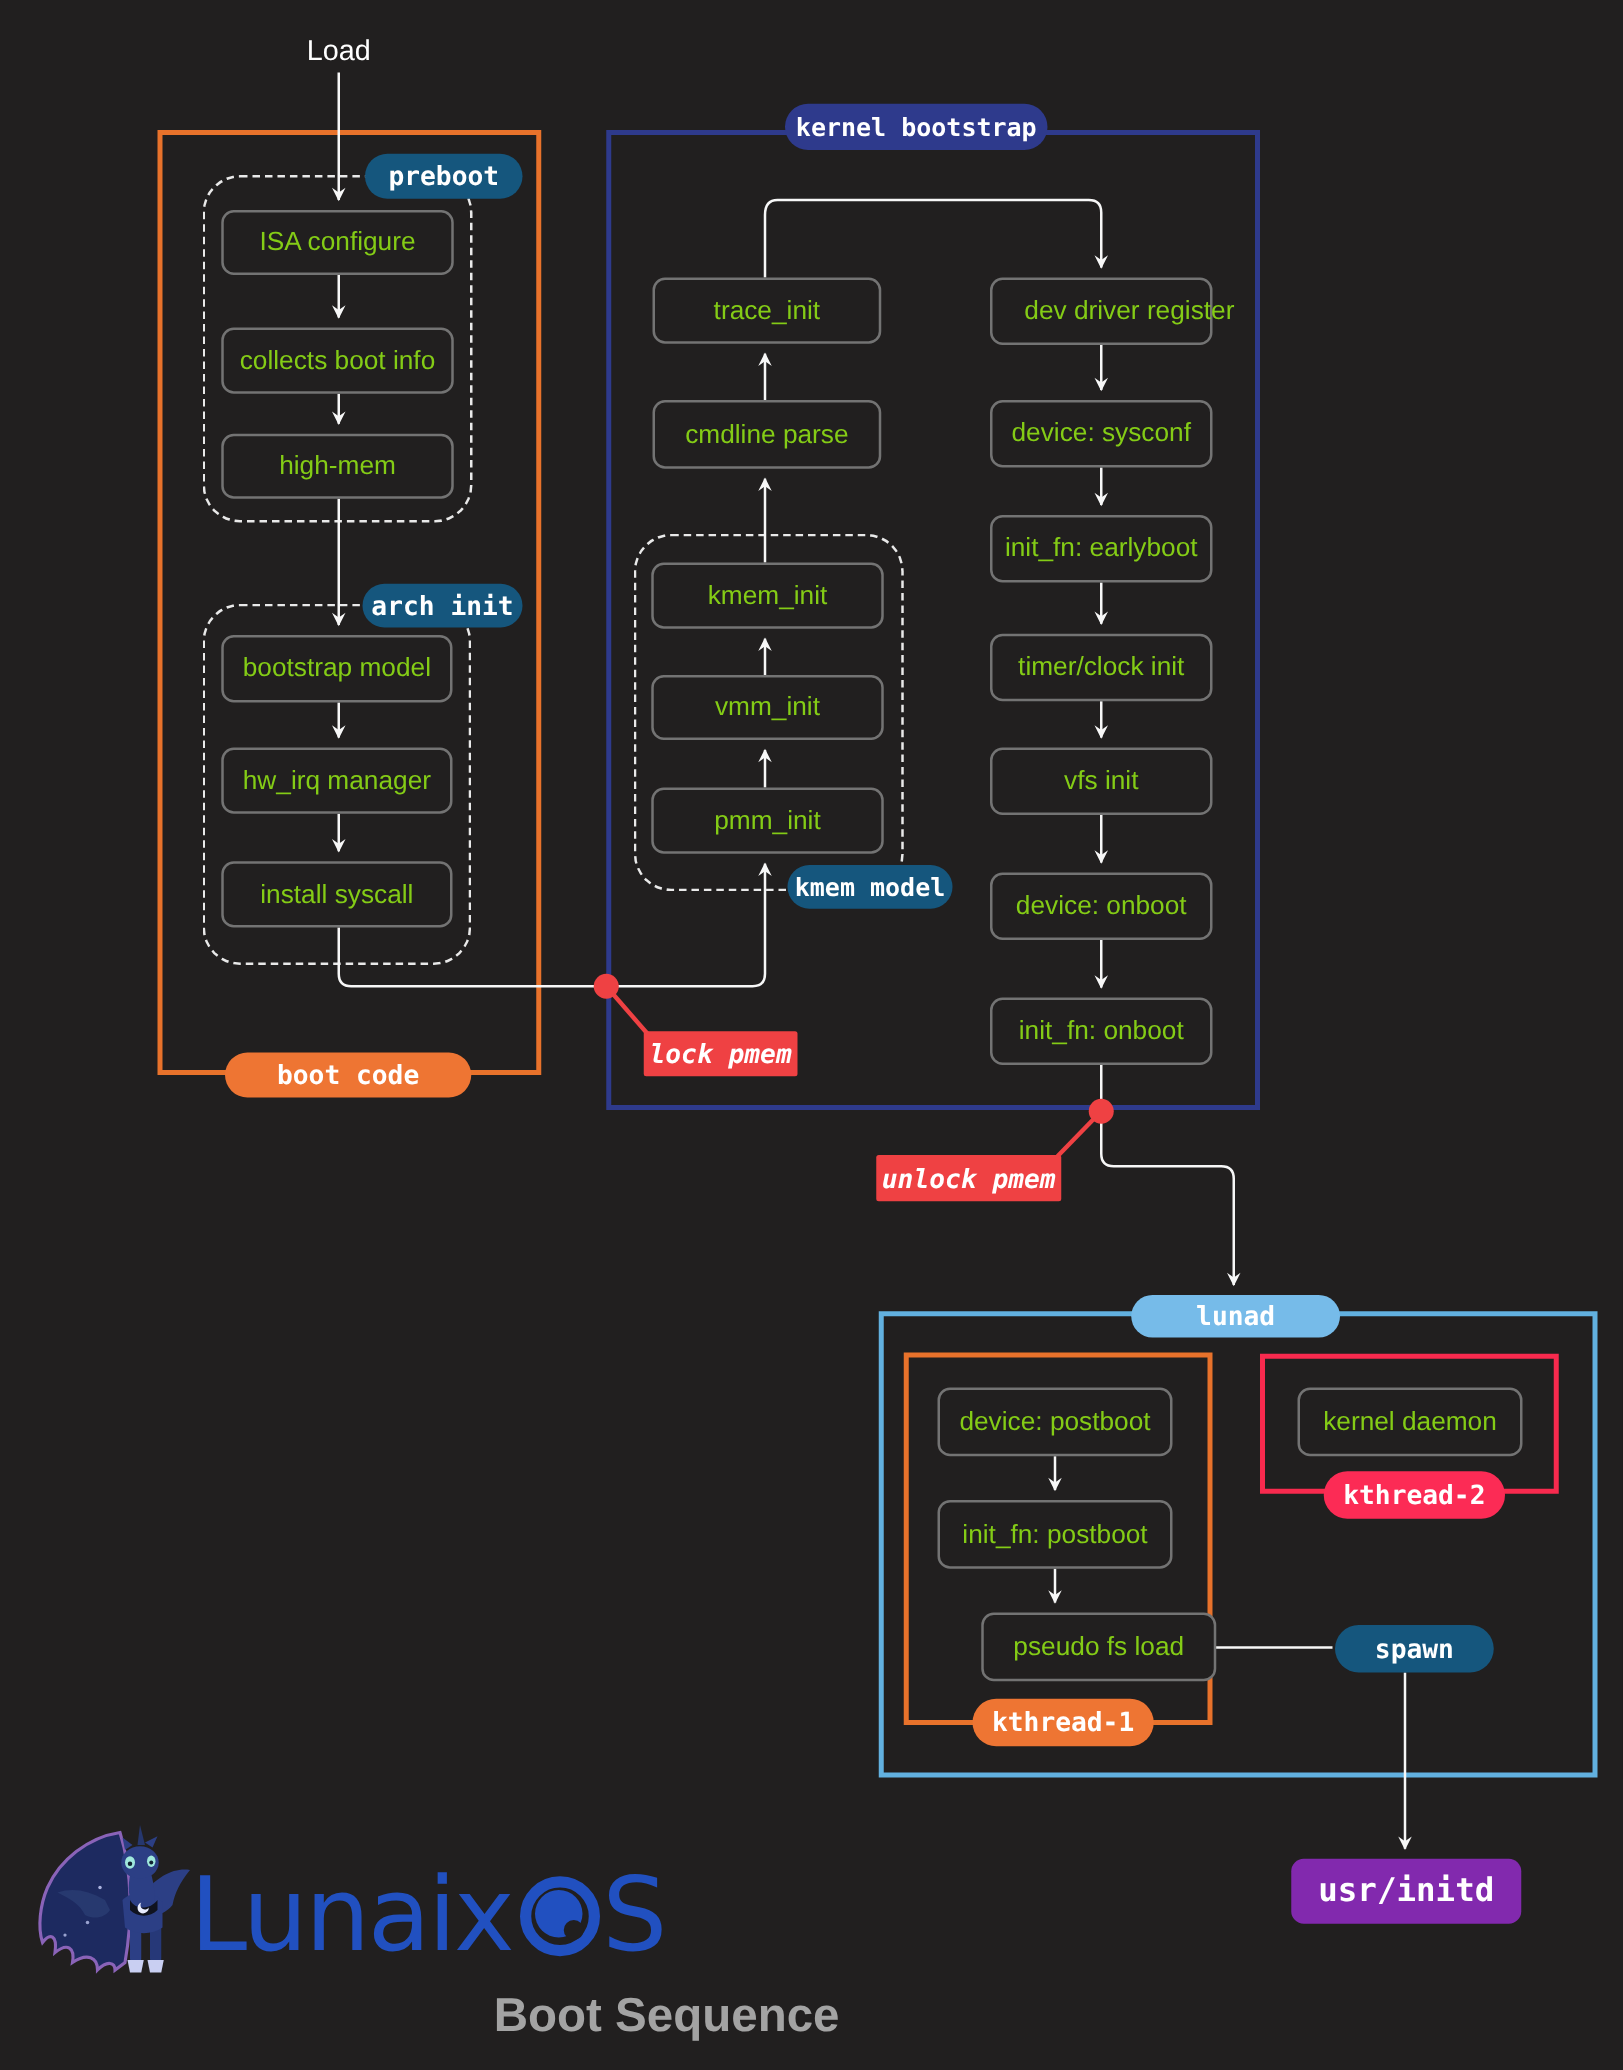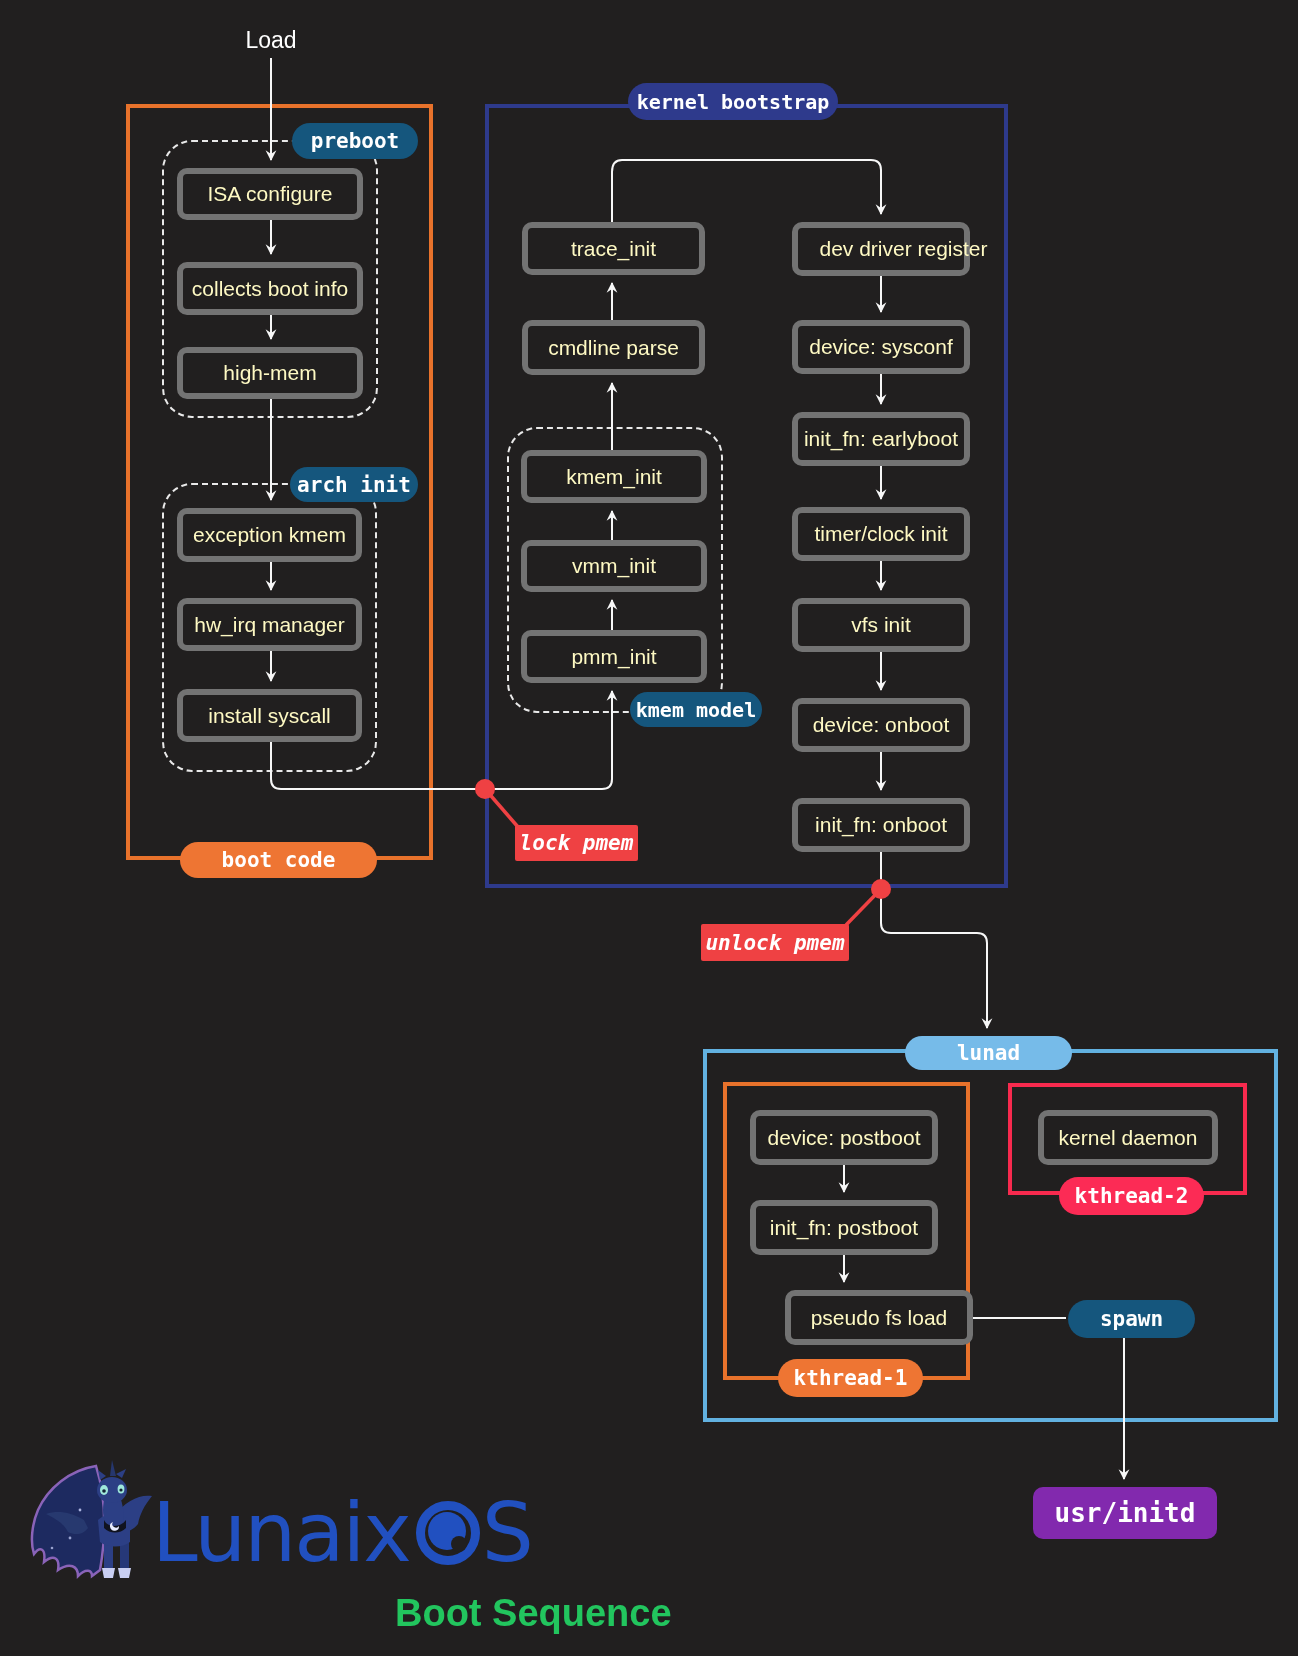--- a/index.html
+++ b/index.html
@@ -4,23 +4,23 @@
 <style>
   html,body{margin:0;padding:0;background:#211f1f;}
   .canvas{
     position:relative;width:1298px;height:1656px;overflow:hidden;
     background:#211f1f;font-family:"Liberation Sans",sans-serif;color:#fff;
   }
   .layer{position:absolute;left:0;top:0;width:1298px;height:1656px;pointer-events:none;}
   .group{position:absolute;box-sizing:border-box;border:4px solid;z-index:1;}
   .dashed{position:absolute;box-sizing:border-box;border:2px dashed #e9e9e9;border-radius:30px;z-index:1;}
   .node{
-    position:absolute;box-sizing:border-box;border:6px solid #737373;border-radius:10px;
+    position:absolute;box-sizing:border-box;border:2px solid #737373;border-radius:10px;
     background:#211f1f;display:flex;align-items:center;justify-content:center;
-    font-size:21px;color:#fef9c3;z-index:3;white-space:nowrap;
+    font-size:21px;color:#84cc16;z-index:3;white-space:nowrap;
   }
   .pill{
     position:absolute;box-sizing:border-box;border-radius:19px;z-index:4;
     display:flex;align-items:center;justify-content:center;
     font-family:"DejaVu Sans Mono",monospace;font-weight:bold;font-size:21px;color:#fff;
     white-space:nowrap;
   }
   .tag{
     position:absolute;box-sizing:border-box;z-index:4;border-radius:2px;
     display:flex;align-items:center;justify-content:center;
@@ -41,21 +41,21 @@
   }
   .logo-o .o-disc{
     position:absolute;left:3px;top:2px;width:38px;height:38px;border-radius:50%;
     background:#2150c0;
   }
   .logo-o .o-notch{
     position:absolute;left:26px;top:26px;width:16px;height:16px;border-radius:50%;
     background:#211f1f;
   }
   .page-title{
-    position:absolute;left:395px;top:1592px;z-index:3;color:#22c55e;
+    position:absolute;left:395px;top:1592px;z-index:3;color:#a3a3a3;
     font-size:38px;font-weight:bold;letter-spacing:0;
   }
 </style>
 </head>
 <body>
 
 <div class="canvas">
 
   <div class="group" style="left:126px;top:104px;width:307px;height:756px;border-color:#e8722b;"></div>
   <div class="group" style="left:485px;top:104px;width:523px;height:784px;border-color:#2e3a8c;"></div>
@@ -105,21 +105,21 @@
     <circle cx="485" cy="789" r="10" fill="#ef4143"></circle>
     <circle cx="881" cy="889" r="10" fill="#ef4143"></circle>
   </svg>
 
   <div class="load-text">Load</div>
 
   <div class="node" style="left:177px;top:168px;width:186px;height:52px;">ISA configure</div>
   <div class="node" style="left:177px;top:262px;width:186px;height:53px;">collects boot info</div>
   <div class="node" style="left:177px;top:347px;width:186px;height:52px;">high-mem</div>
 
-  <div class="node" style="left:177px;top:508px;width:185px;height:54px;">exception kmem</div>
+  <div class="node" style="left:177px;top:508px;width:185px;height:54px;">bootstrap model</div>
   <div class="node" style="left:177px;top:598px;width:185px;height:53px;">hw_irq manager</div>
   <div class="node" style="left:177px;top:689px;width:185px;height:53px;">install syscall</div>
 
   <div class="node" style="left:522px;top:222px;width:183px;height:53px;">trace_init</div>
   <div class="node" style="left:522px;top:320px;width:183px;height:55px;">cmdline parse</div>
 
   <div class="node" style="left:521px;top:450px;width:186px;height:53px;">kmem_init</div>
   <div class="node" style="left:521px;top:540px;width:186px;height:52px;">vmm_init</div>
   <div class="node" style="left:521px;top:630px;width:186px;height:53px;">pmm_init</div>
 

